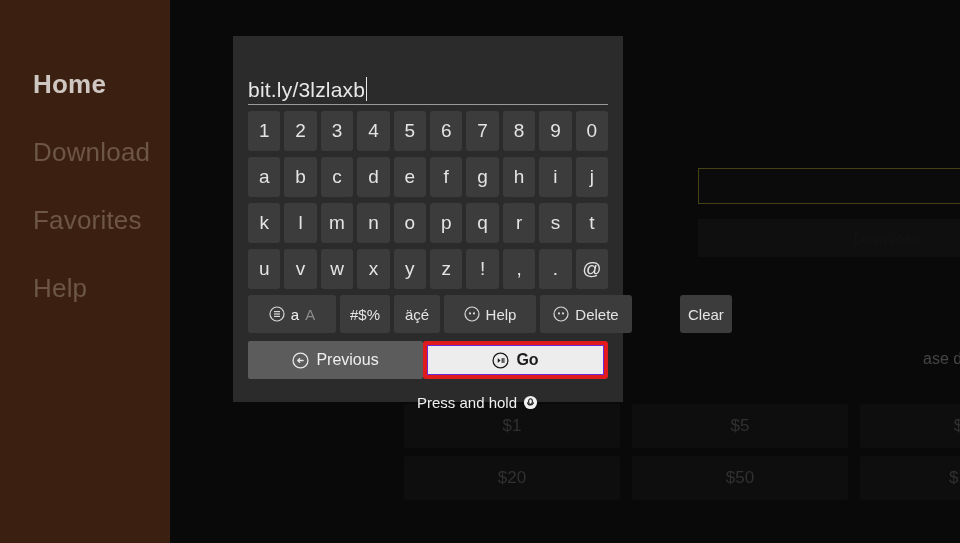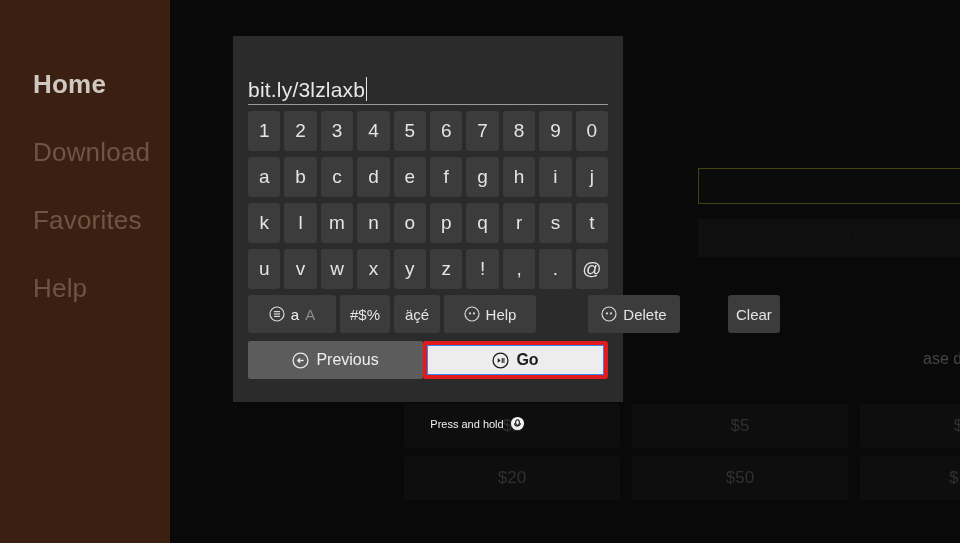--- a/index.html
+++ b/index.html
@@ -197,21 +197,21 @@
     border-radius: 3px;
     cursor: pointer;
     user-select: none;
     padding: 0 8px;
     box-sizing: border-box;
   }
   #fkey-case  { flex: 0 0 88px; }
   #fkey-sym   { flex: 0 0 50px; }
   #fkey-accent{ flex: 0 0 46px; text-align: right; }
   #fkey-space { flex: 0 0 92px; }
-  #fkey-delete{ flex: 0 0 92px; margin-left: 48px; }
+  #fkey-delete{ flex: 0 0 92px; }
   #fkey-clear { flex: 1; margin-left: 44px; }
 
   .case-lower { color: #f2f2f2; }
   .case-upper { color: #8b8b8b; }
 
   #action-row {
     display: flex;
     gap: 0;
     margin-top: 8px;
     align-items: stretch;
@@ -226,48 +226,48 @@
     align-items: center;
     justify-content: center;
     gap: 7px;
     border-radius: 2px;
     cursor: pointer;
   }
   #btn-go-wrap {
     flex: 1;
     border: 4px solid #e11b1b;
     border-radius: 3px;
-    background: #3b82f6;
+    background: #6d28d9;
     box-sizing: border-box;
     padding: 1px;
     cursor: pointer;
   }
   #btn-go {
     height: 100%;
     background: #ededed;
     color: #1b1b1b;
     font-size: 16px;
     font-weight: bold;
     display: flex;
     align-items: center;
     justify-content: center;
     gap: 7px;
   }
 
   
   #voice-hint {
     position: absolute;
     left: 233px;
-    top: 416px;
+    top: 394px;
     width: 489px;
     display: flex;
     align-items: center;
     justify-content: center;
     gap: 6px;
-    font-size: 11px;
+    font-size: 15px;
     color: #f0f0f0;
     white-space: nowrap;
   }
 
   .icon { display: inline-flex; align-items: center; }
 </style>
 </head>
 <body>
 
 <div id="app-root">

